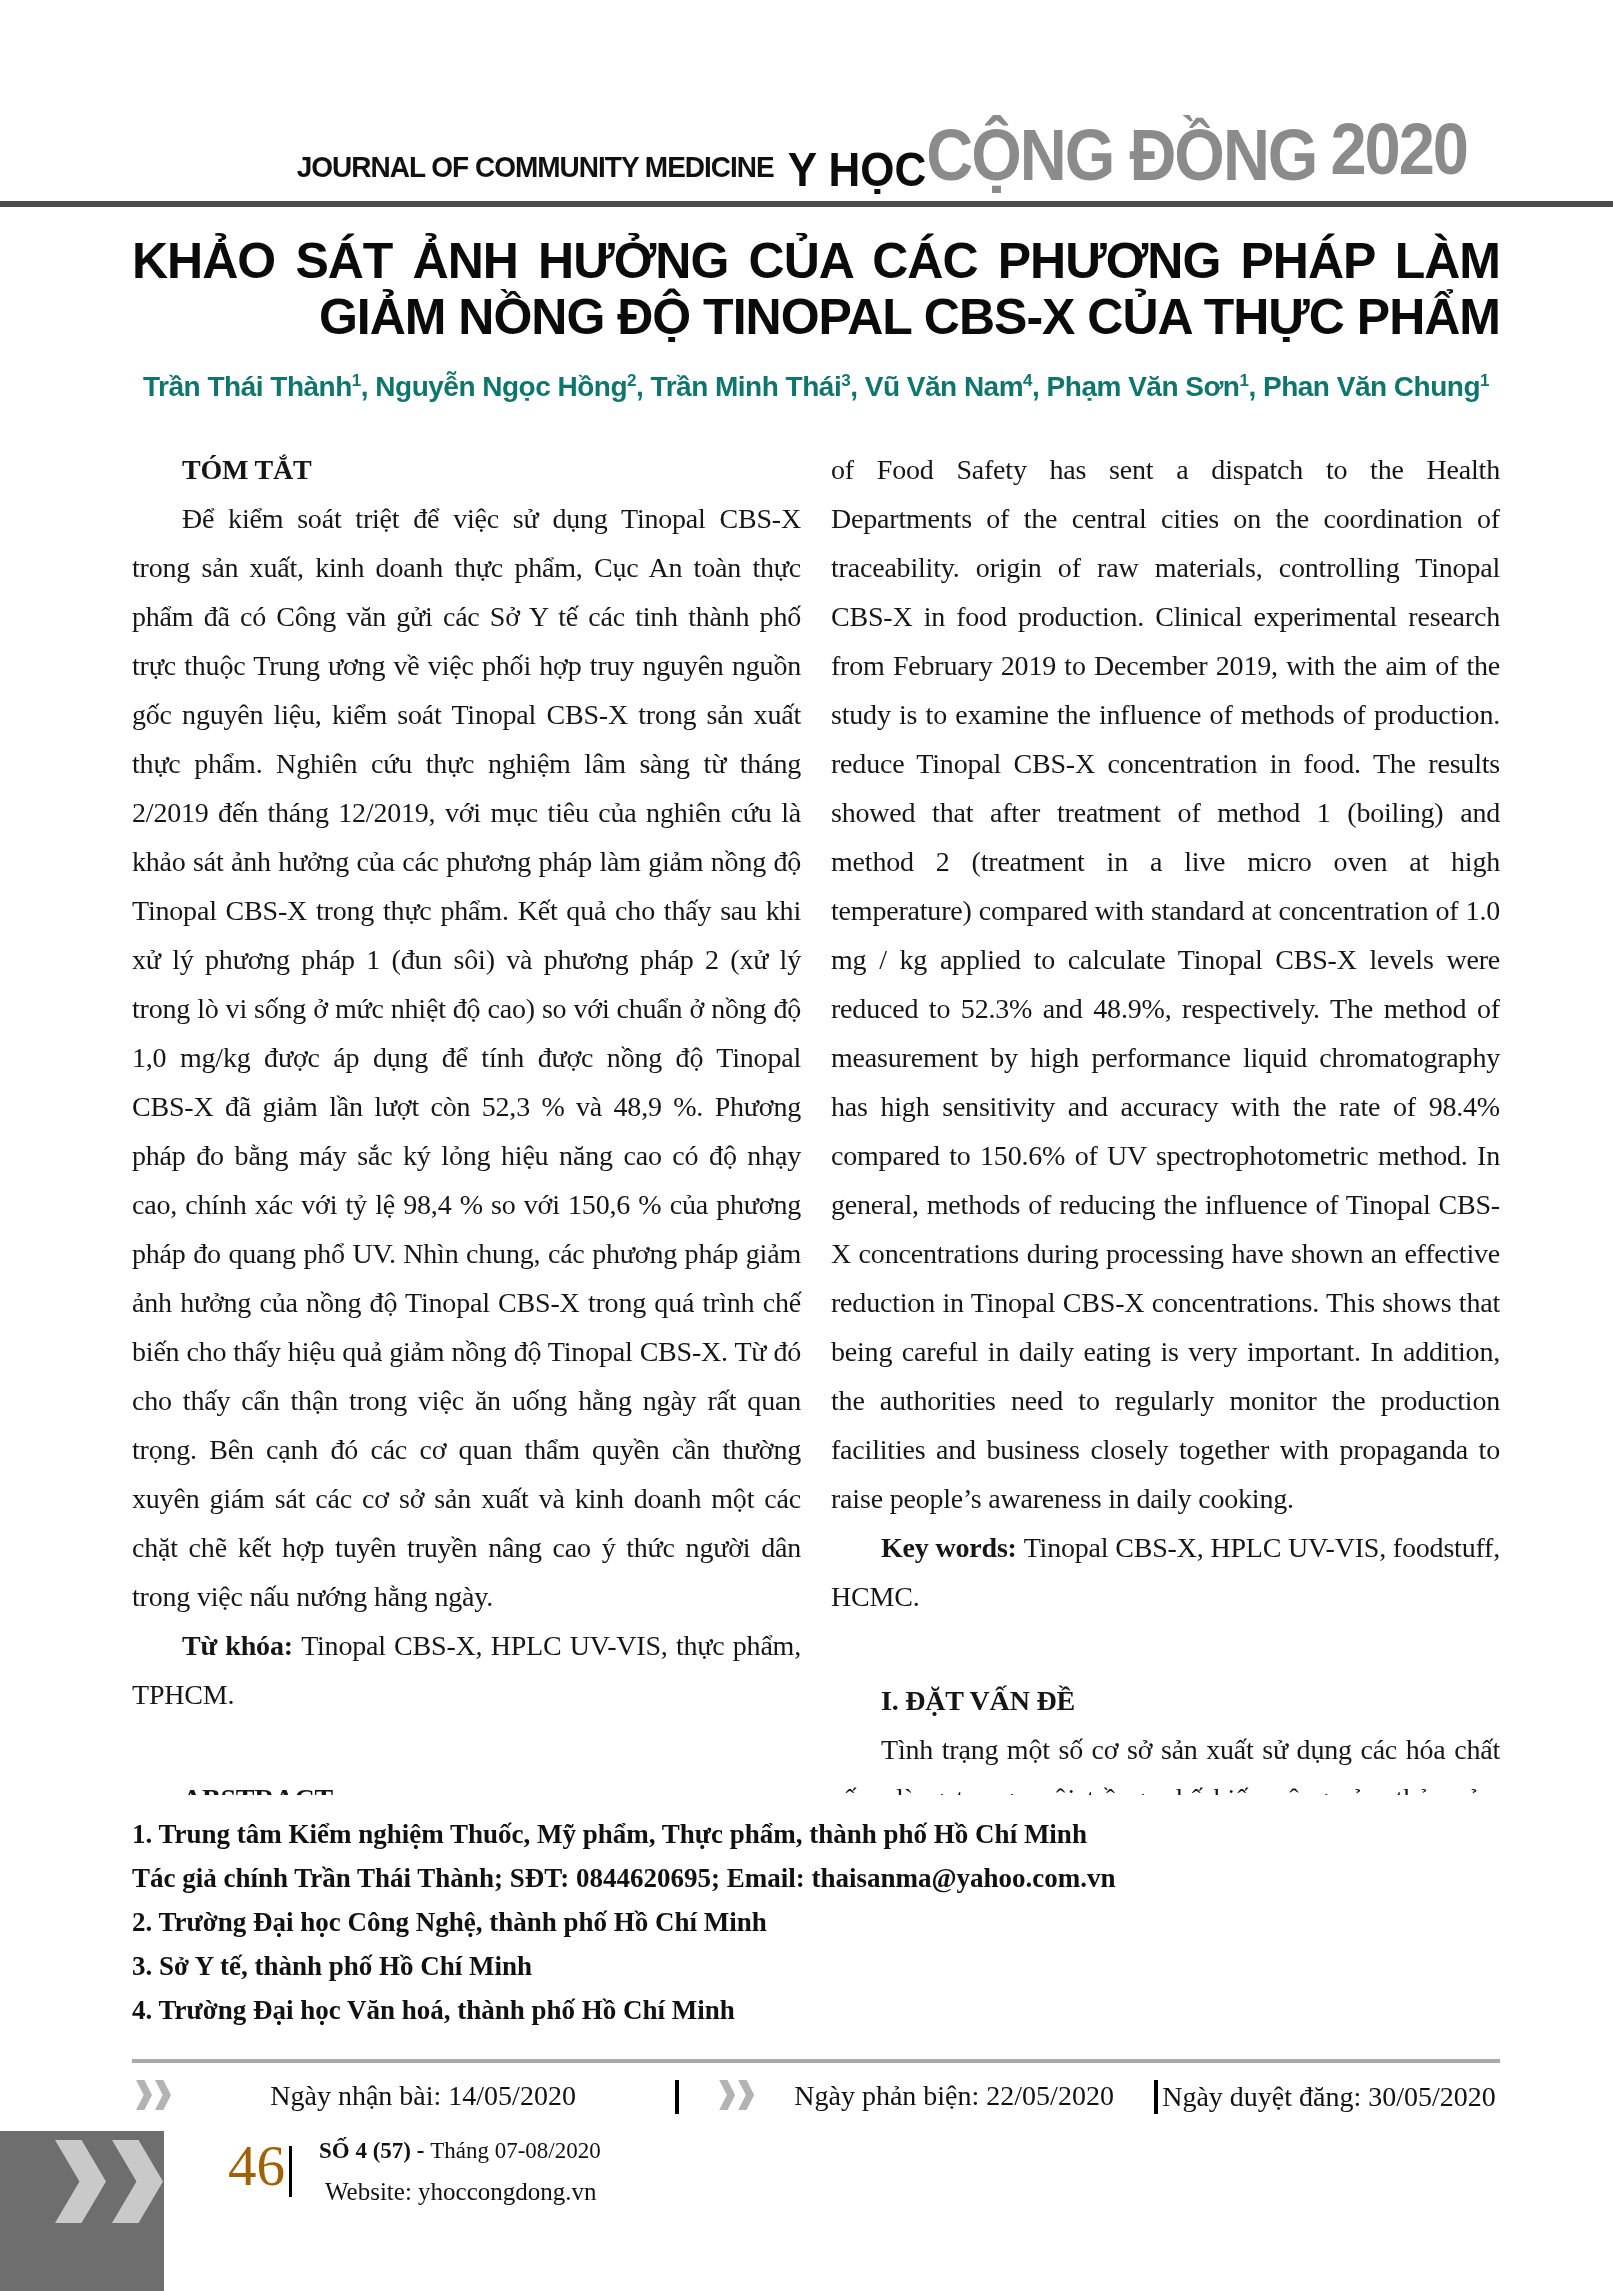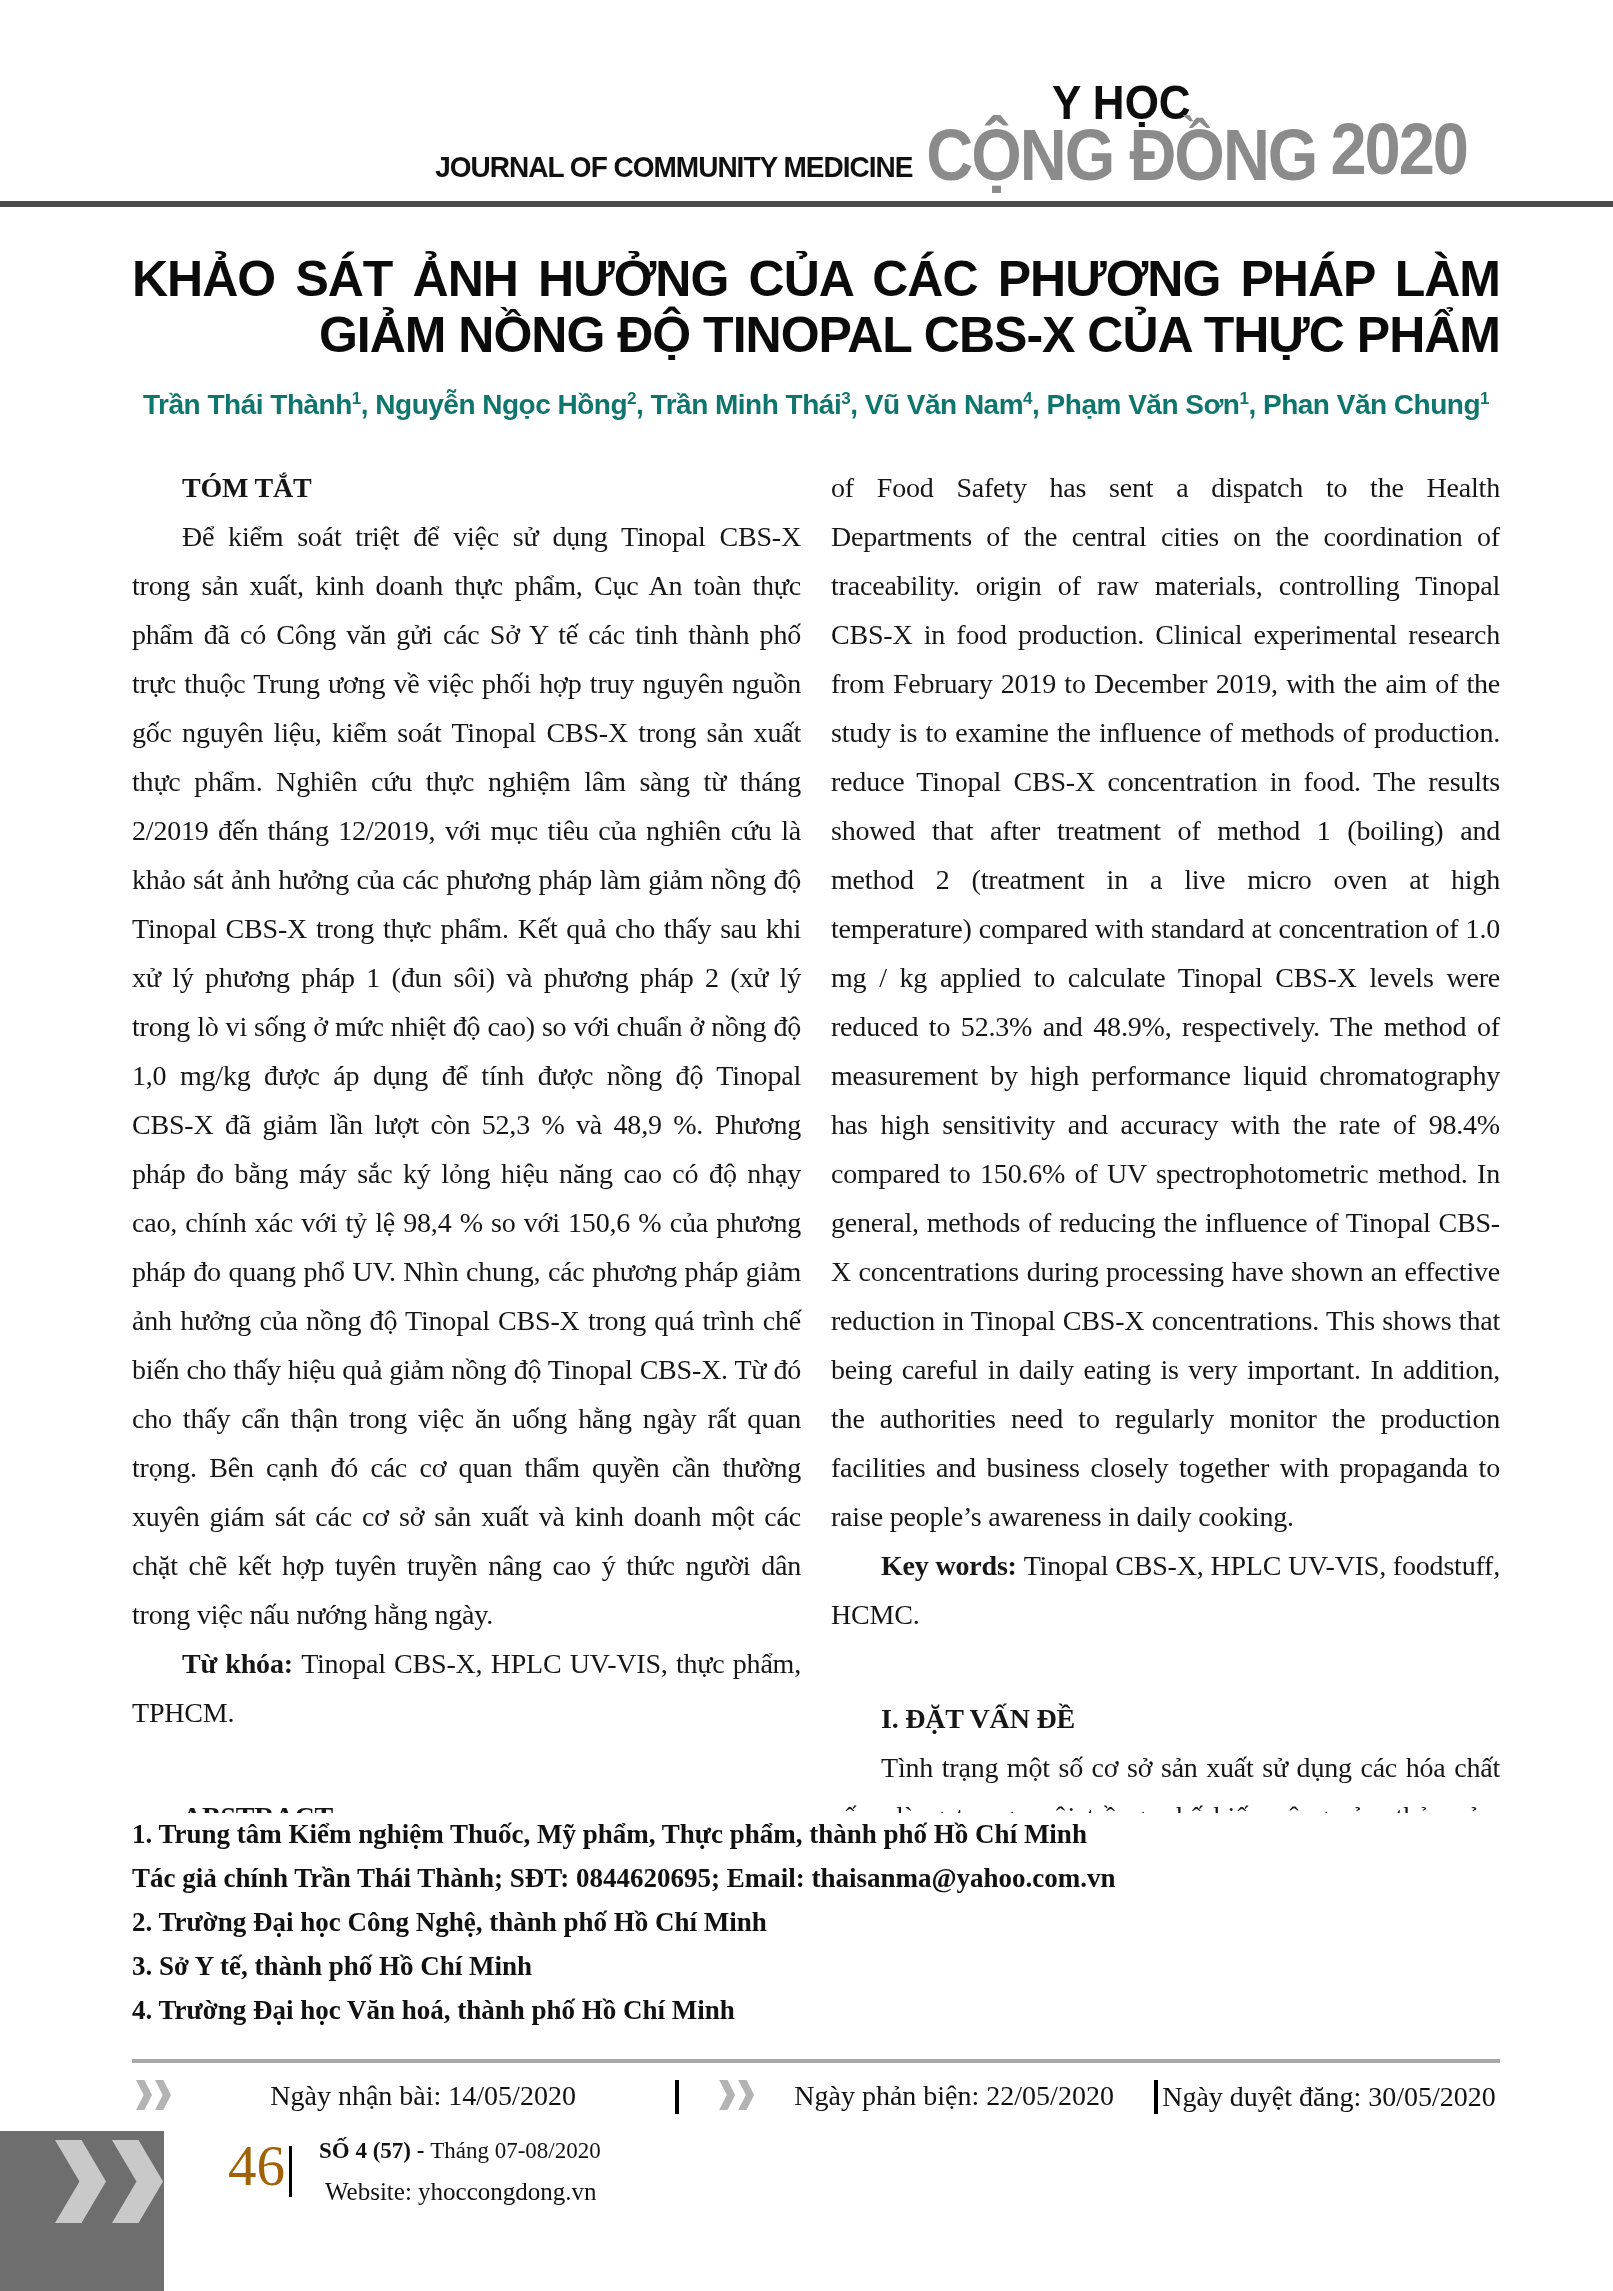--- a/index.html
+++ b/index.html
@@ -35,22 +35,22 @@
     font-size: 28px;
     letter-spacing: -1px;
     color: #111111;
     transform: scaleY(1.05);
     transform-origin: bottom;
     padding-bottom: 6px;
     white-space: nowrap;
   }
   .logo-stack {
     display: flex;
-    flex-direction: column;
-    align-items: center;
+    flex-direction: row;
+    align-items: flex-end;
     line-height: 1;
   }
   .logo-line1 {
     font-family: "Liberation Sans", sans-serif;
     font-weight: bold;
     font-size: 44px;
     letter-spacing: 0px;
     color: #0d0d0d;
     transform: scaleY(1.1);
     white-space: nowrap;
@@ -77,21 +77,21 @@
   .header-rule {
     position: absolute;
     top: 201px; left: 0; right: 0;
     height: 6px;
     background: #4c4c4c;
   }
 
   
   .content {
     position: absolute;
-    top: 251px;
+    top: 233px;
     left: 132px;
     right: 114px;
     height: 1562px;
     overflow: hidden;
   }
   .article-title {
     font-family: "Liberation Sans", sans-serif;
     font-weight: bold;
     color: #0b0b0b;
     font-size: 50px;

